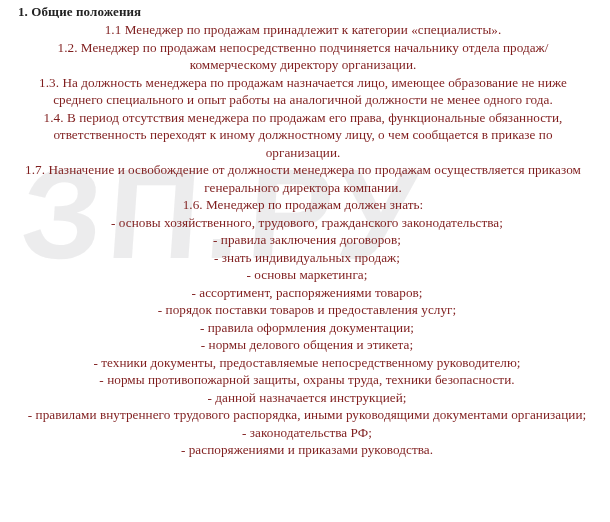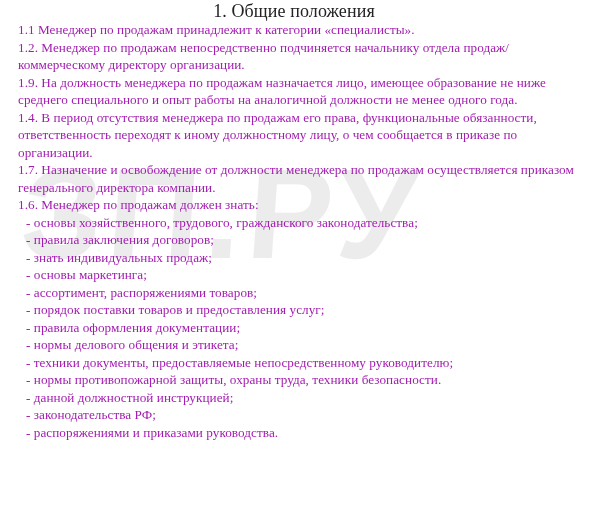--- a/index.html
+++ b/index.html
@@ -51,36 +51,35 @@
   }
 
   
   #content {
     position: relative;
     z-index: 1;
     padding: 3px 22px 0 18px;
   }
 
   .doc-title {
-    text-align: center;
-    font-weight: 400;
-    font-size: 18px;
+    font-weight: 700;
+    font-size: 13px;
     line-height: 17.5px;
     margin: 0 0 0.5px 0;
     padding-right: 18px;
     color: #232323;
     letter-spacing: 0.1px;
   }
 
   .para {
     font-size: 13.2px;
     line-height: 17.5px;
     margin: 0;
-    text-align: left;
-    color: #a21caf;
+    text-align: center;
+    color: #7f1d1d;
     letter-spacing: 0.05px;
     white-space: normal;
   }
 
   .para.bullet {
     padding-left: 0;
     margin-left: 8px;
   }
 </style>
 </head>
@@ -92,34 +91,35 @@
     <div class="wm-text">ЗП.РУ</div>
   </div>
 
   <div id="content">
 
     <div class="doc-title">1. Общие положения</div>
 
     <div id="paragraphs">
         <p class="para">1.1 Менеджер по продажам принадлежит к категории «специалисты».</p>
         <p class="para">1.2. Менеджер по продажам непосредственно подчиняется начальнику отдела продаж/коммерческому директору организации.</p>
-        <p class="para">1.9. На должность менеджера по продажам назначается лицо, имеющее образование не ниже среднего специального и опыт работы на аналогичной должности не менее одного года.</p>
+        <p class="para">1.3. На должность менеджера по продажам назначается лицо, имеющее образование не ниже среднего специального и опыт работы на аналогичной должности не менее одного года.</p>
         <p class="para">1.4. В период отсутствия менеджера по продажам его права, функциональные обязанности, ответственность переходят к иному должностному лицу, о чем сообщается в приказе по организации.</p>
         <p class="para">1.7. Назначение и освобождение от должности менеджера по продажам осуществляется приказом генерального директора компании.</p>
         <p class="para">1.6. Менеджер по продажам должен знать:</p>
         <p class="para bullet">- основы хозяйственного, трудового, гражданского законодательства;</p>
         <p class="para bullet">- правила заключения договоров;</p>
         <p class="para bullet">- знать индивидуальных продаж;</p>
         <p class="para bullet">- основы маркетинга;</p>
         <p class="para bullet">- ассортимент, распоряжениями товаров;</p>
         <p class="para bullet">- порядок поставки товаров и предоставления услуг;</p>
         <p class="para bullet">- правила оформления документации;</p>
         <p class="para bullet">- нормы делового общения и этикета;</p>
         <p class="para bullet">- техники документы, предоставляемые непосредственному руководителю;</p>
         <p class="para bullet">- нормы противопожарной защиты, охраны труда, техники безопасности.</p>
-        <p class="para bullet">- данной должностной инструкцией;</p>
+        <p class="para bullet">- данной назначается инструкцией;</p>
+        <p class="para bullet">- правилами внутреннего трудового распорядка, иными руководящими документами организации;</p>
         <p class="para bullet">- законодательства РФ;</p>
         <p class="para bullet">- распоряжениями и приказами руководства.</p>
       </div>
 
   </div>
 
 </div>
 
 </body></html>

